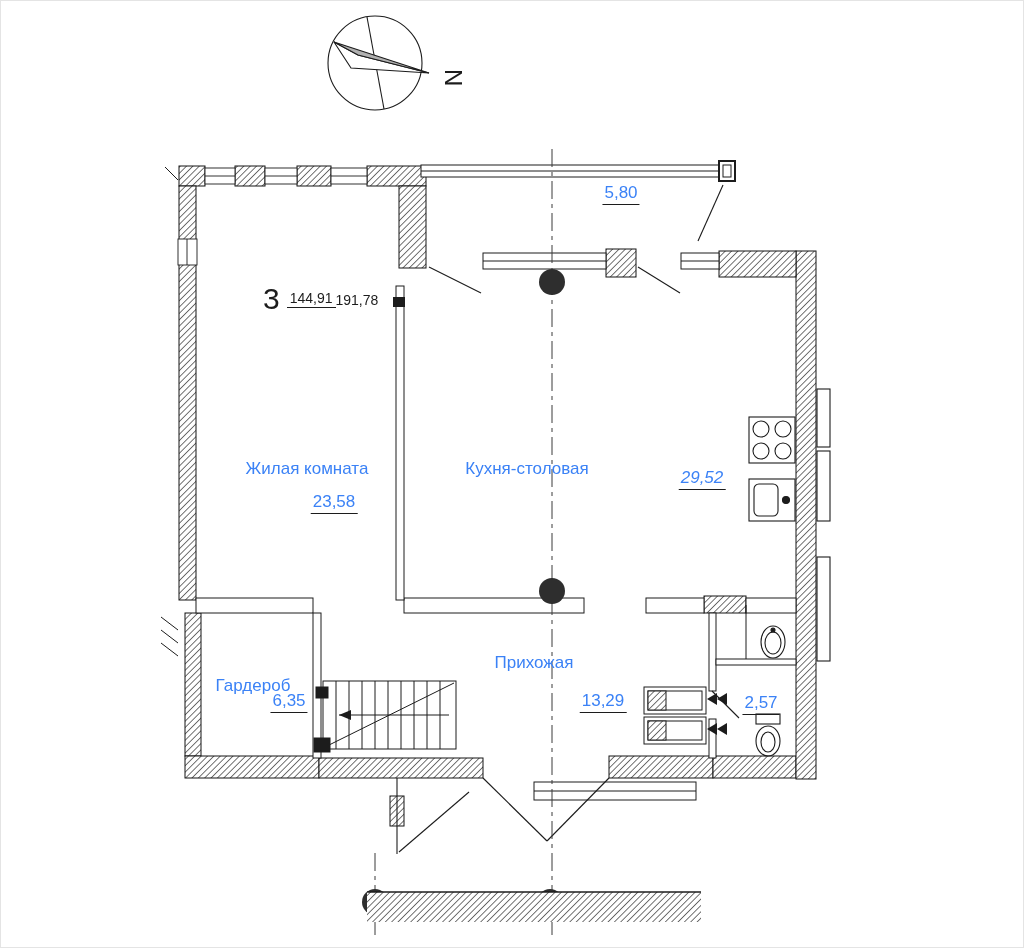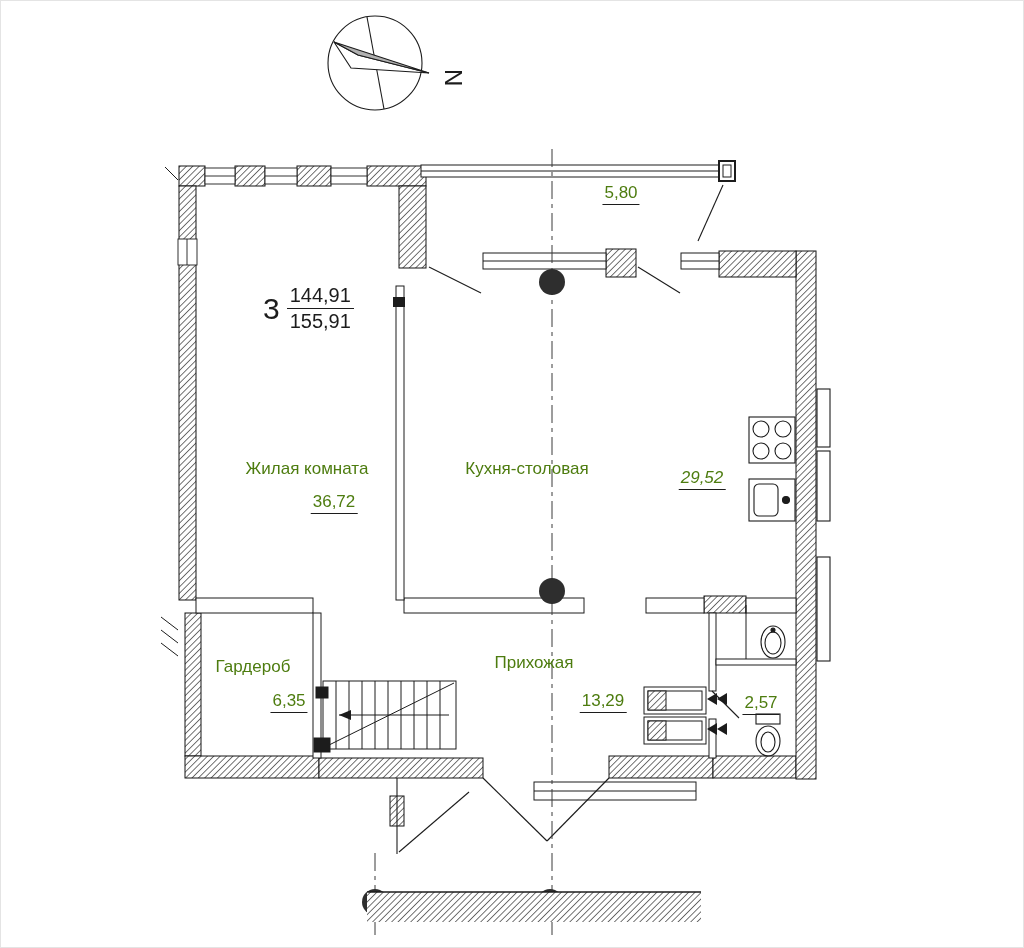--- a/index.html
+++ b/index.html
@@ -4,26 +4,26 @@
 <style>
   html,body { margin:0; padding:0; background:#ffffff; }
   .canvas {
     position:relative; width:1024px; height:948px; background:#ffffff;
     font-family:"Liberation Sans", sans-serif; color:#1c1c1c;
     overflow:hidden; border:1px solid #e4e4e4; box-sizing:border-box;
   }
   .canvas svg { position:absolute; left:0; top:0; }
   .lbl {
     position:absolute; transform:translateX(-50%);
-    font-size:17px; line-height:1.1; white-space:nowrap; color:#4d7c0f;
+    font-size:17px; line-height:1.1; white-space:nowrap; color:#3b82f6;
   }
   .area { border-bottom:1.5px solid #1c1c1c; padding:0 2px 1px 2px; }
   .stamp { position:absolute; left:262px; top:283px; display:flex; align-items:center; gap:7px; }
   .stamp .num { font-size:30px; line-height:1; }
-  .stamp .frac { display:flex; flex-direction:column; align-items:center; font-size:20px; }
+  .stamp .frac { display:flex; flex-direction:row; align-items:center; font-size:14px; }
   .stamp .frac .top { border-bottom:1.6px solid #1c1c1c; padding:0 3px 1px 3px; }
   .stamp .frac .bot { padding-top:1px; }
 </style>
 </head>
 <body>
 
 <div class="canvas">
 
 <svg width="1024" height="948" viewBox="0 0 1024 948">
   <defs>
@@ -180,33 +180,33 @@
   <g>
     <rect x="366" y="891" width="334" height="30" fill="url(#hatch)" stroke="none"></rect>
     <line x1="366" y1="891" x2="700" y2="891" stroke="#1c1c1c" stroke-width="1.5"></line>
   </g>
 </svg>
 
 <div class="stamp">
   <span class="num">3</span>
   <span class="frac">
     <span class="top">144,91</span>
-    <span class="bot">155,91</span>
+    <span class="bot">191,78</span>
   </span>
 </div>
 
 <div class="lbl area" style="left:620px; top:183px;">5,80</div>
 
 <div class="lbl" style="left:306px; top:459px;">Жилая комната</div>
-<div class="lbl area" style="left:333px; top:492px;">36,72</div>
+<div class="lbl area" style="left:333px; top:492px;">23,58</div>
 
 <div class="lbl" style="left:526px; top:459px;text-align:right;">Кухня-столовая</div>
 <div class="lbl area" style="left:701px; top:468px;font-style:italic;">29,52</div>
 
-<div class="lbl" style="left:252px; top:657px;">Гардероб</div>
+<div class="lbl" style="left:252px; top:676px;">Гардероб</div>
 <div class="lbl area" style="left:288px; top:691px;">6,35</div>
 
 <div class="lbl" style="left:533px; top:653px;">Прихожая</div>
 <div class="lbl area" style="left:602px; top:691px;">13,29</div>
 
 <div class="lbl area" style="left:760px; top:693px;">2,57</div>
 
 </div>
 
 </body></html>

